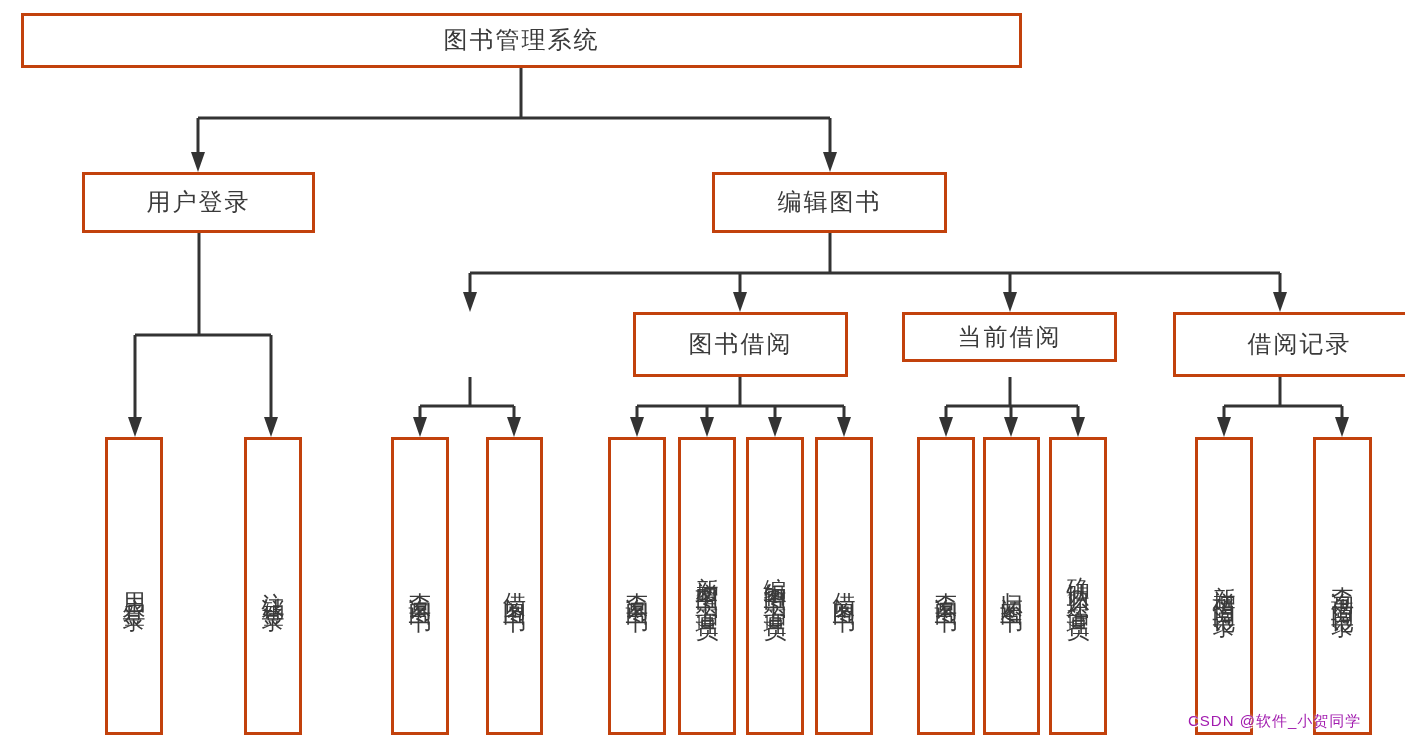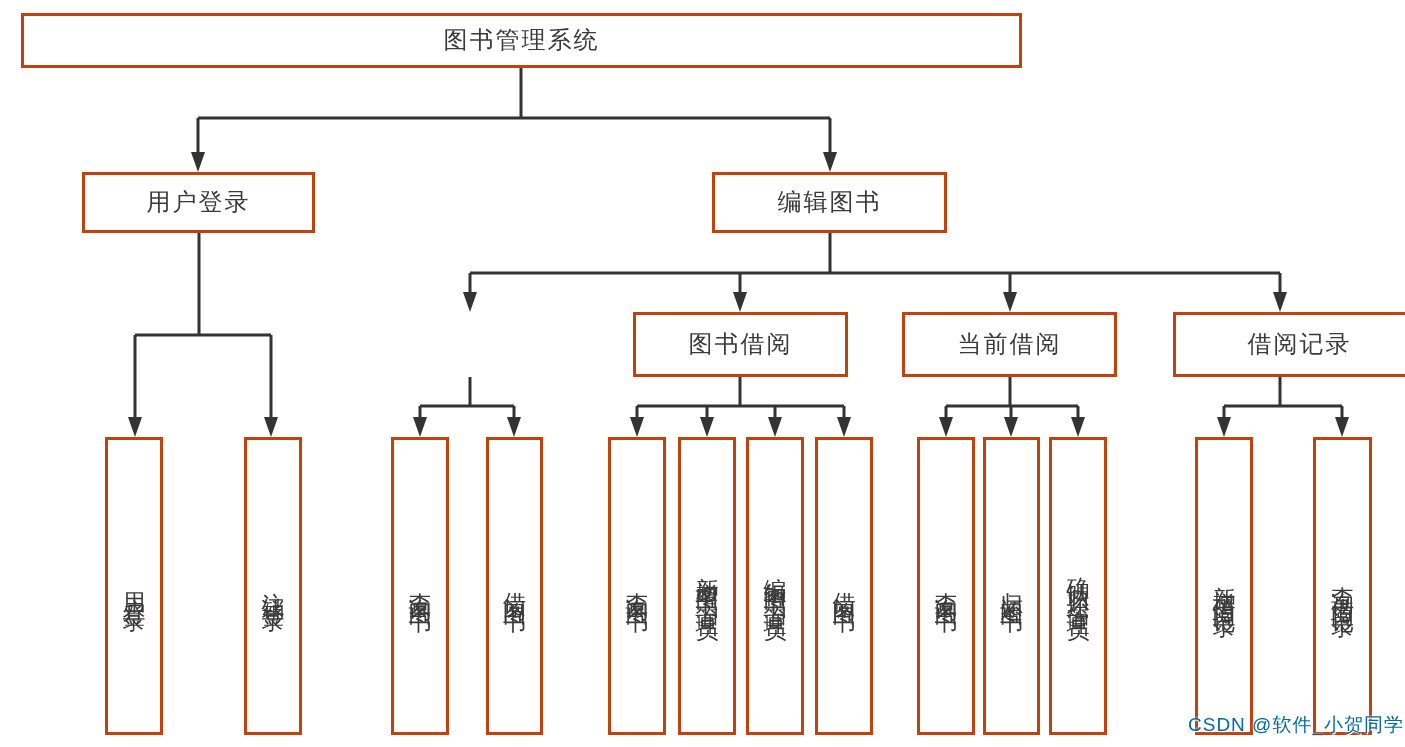--- a/index.html
+++ b/index.html
@@ -28,22 +28,22 @@
   .box.v{
     writing-mode:vertical-rl;
     text-orientation:mixed;
     letter-spacing:6px;
     font-size:23px;
     line-height:1;
   }
   .watermark{
     position:absolute;
     left:1188px;top:712px;
-    font-size:19px;
-    color:#0369a1;
+    font-size:15px;
+    color:#a21caf;
     letter-spacing:1px;
     white-space:nowrap;
     text-shadow:0 0 3px #ffffff,1px 1px 0 #ffffff;
   }
 </style>
 </head>
 <body>
 
 <div id="canvas">
 
@@ -112,21 +112,21 @@
       <polygon points="1335,417 1349,417 1342,437"></polygon>
     </g>
   </svg>
 
   <div class="box" style="left:21px;top:13px;width:1001px;height:55px">图书管理系统</div>
 
   <div class="box" style="left:82px;top:172px;width:233px;height:61px">用户登录</div>
   <div class="box" style="left:712px;top:172px;width:235px;height:61px">编辑图书</div>
 
   <div class="box" style="left:633px;top:312px;width:215px;height:65px">图书借阅</div>
-  <div class="box" style="left:902px;top:312px;width:215px;height:65px">当前借阅</div>
+  <div class="box" style="left:902px;top:312px;width:215px;height:50px">当前借阅</div>
   <div class="box" style="left:1173px;top:312px;width:253px;height:65px">借阅记录</div>
 
   <div class="box v" style="left:105px;top:437px;width:58px;height:298px">用户登录</div>
   <div class="box v" style="left:244px;top:437px;width:58px;height:298px">注销登录</div>
 
   <div class="box v" style="left:391px;top:437px;width:58px;height:298px">查询图书</div>
   <div class="box v" style="left:486px;top:437px;width:57px;height:298px">借阅图书</div>
 
   <div class="box v" style="left:608px;top:437px;width:58px;height:298px">查询图书</div>
   <div class="box v" style="left:678px;top:437px;width:58px;height:298px">新增图书（管理员）</div>

